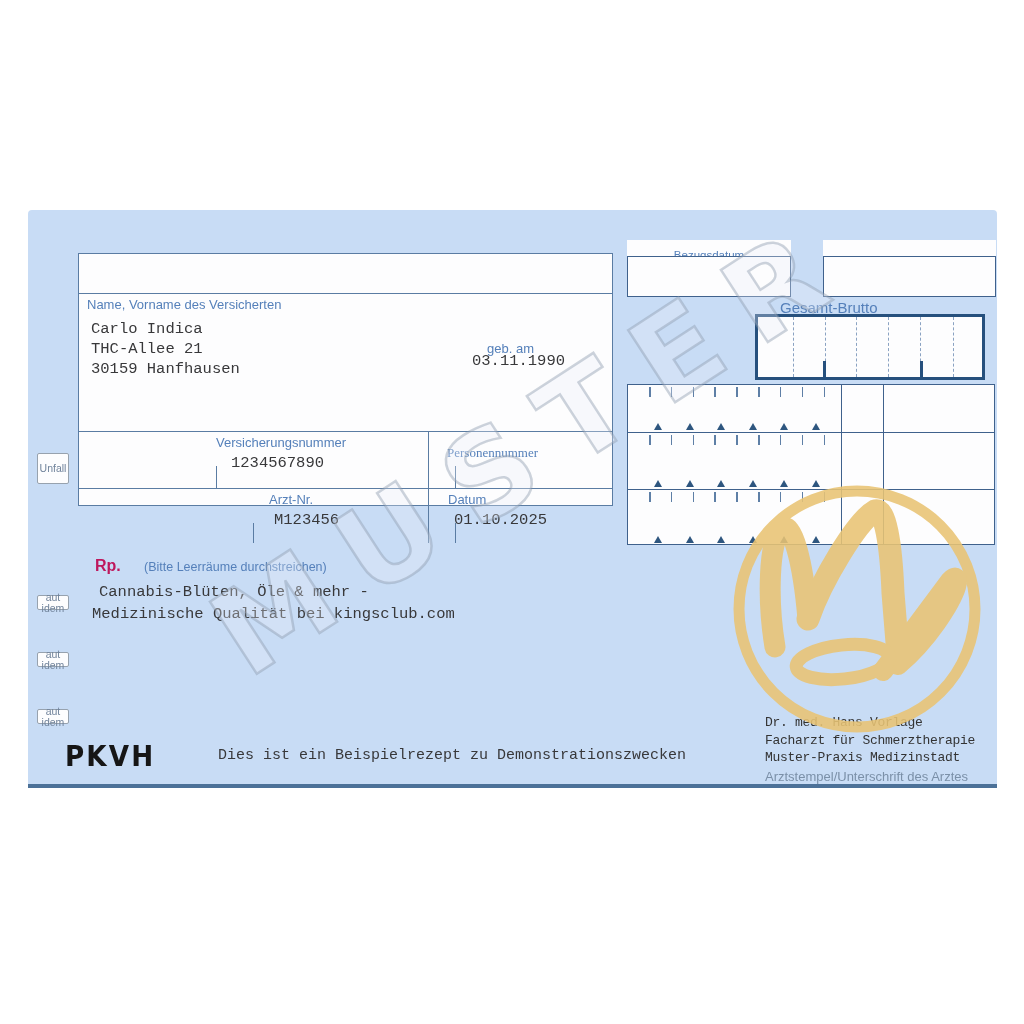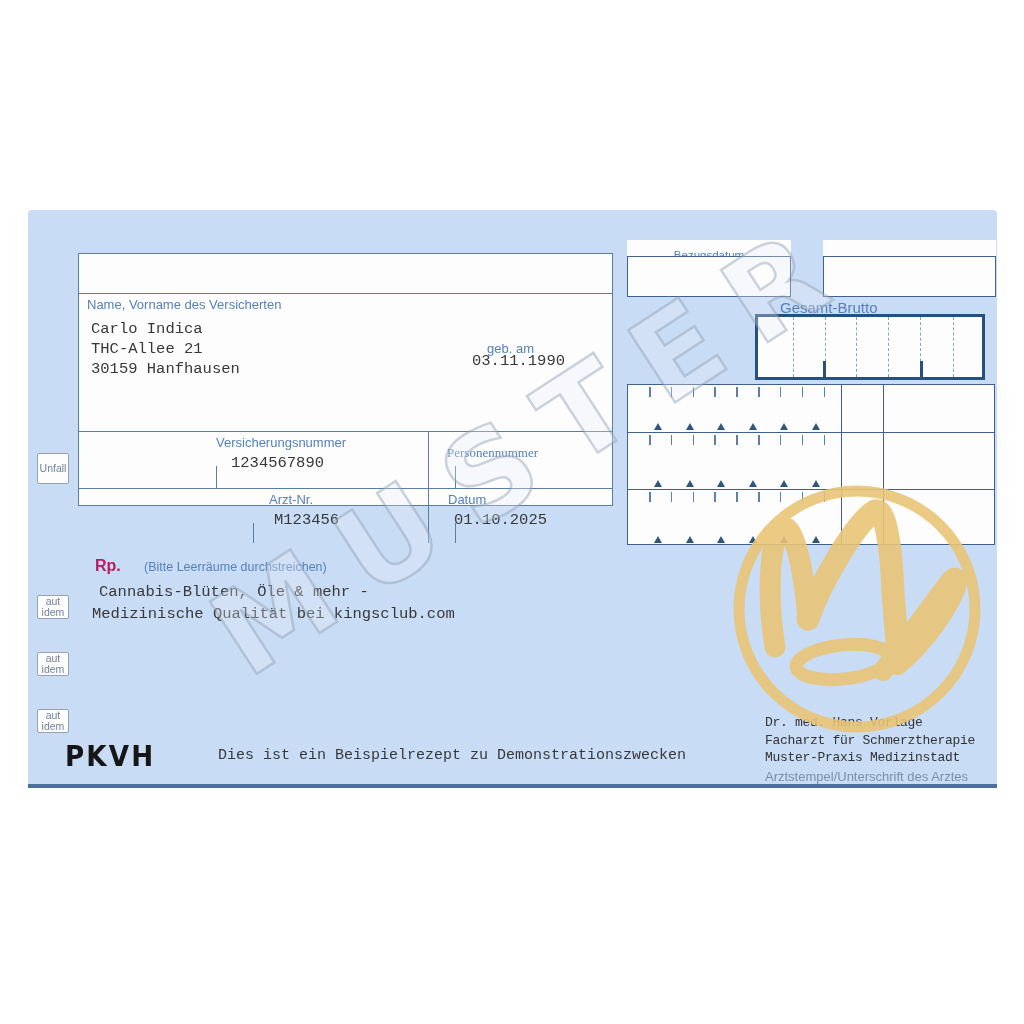--- a/index.html
+++ b/index.html
@@ -47,21 +47,21 @@
   
   .patient-box{
     position:absolute;left:50px;top:43px;width:535px;height:253px;
     background:var(--box-white);border:1.5px solid var(--border-slate);
   }
   .hline{position:absolute;left:0;width:100%;height:0;border-top:1.5px solid var(--border-slate);}
   .vline{position:absolute;width:0;border-left:1.5px solid var(--border-slate);}
 
   
   .edge-box{
-    position:absolute;left:9px;width:32px;height:24px;
+    position:absolute;left:9px;width:32px;height:15px;
     background:var(--box-white);border:1.4px solid #97a2ae;border-radius:2px;
     display:flex;flex-direction:column;align-items:center;justify-content:center;
     font-size:10.5px;line-height:11px;color:#70839b;text-align:center;
   }
 
   
   .strip{position:absolute;height:30px;background:var(--box-white);
     display:flex;align-items:center;justify-content:center;}
   .wbox{position:absolute;background:var(--box-white);border:1.5px solid var(--table-border);}
 

